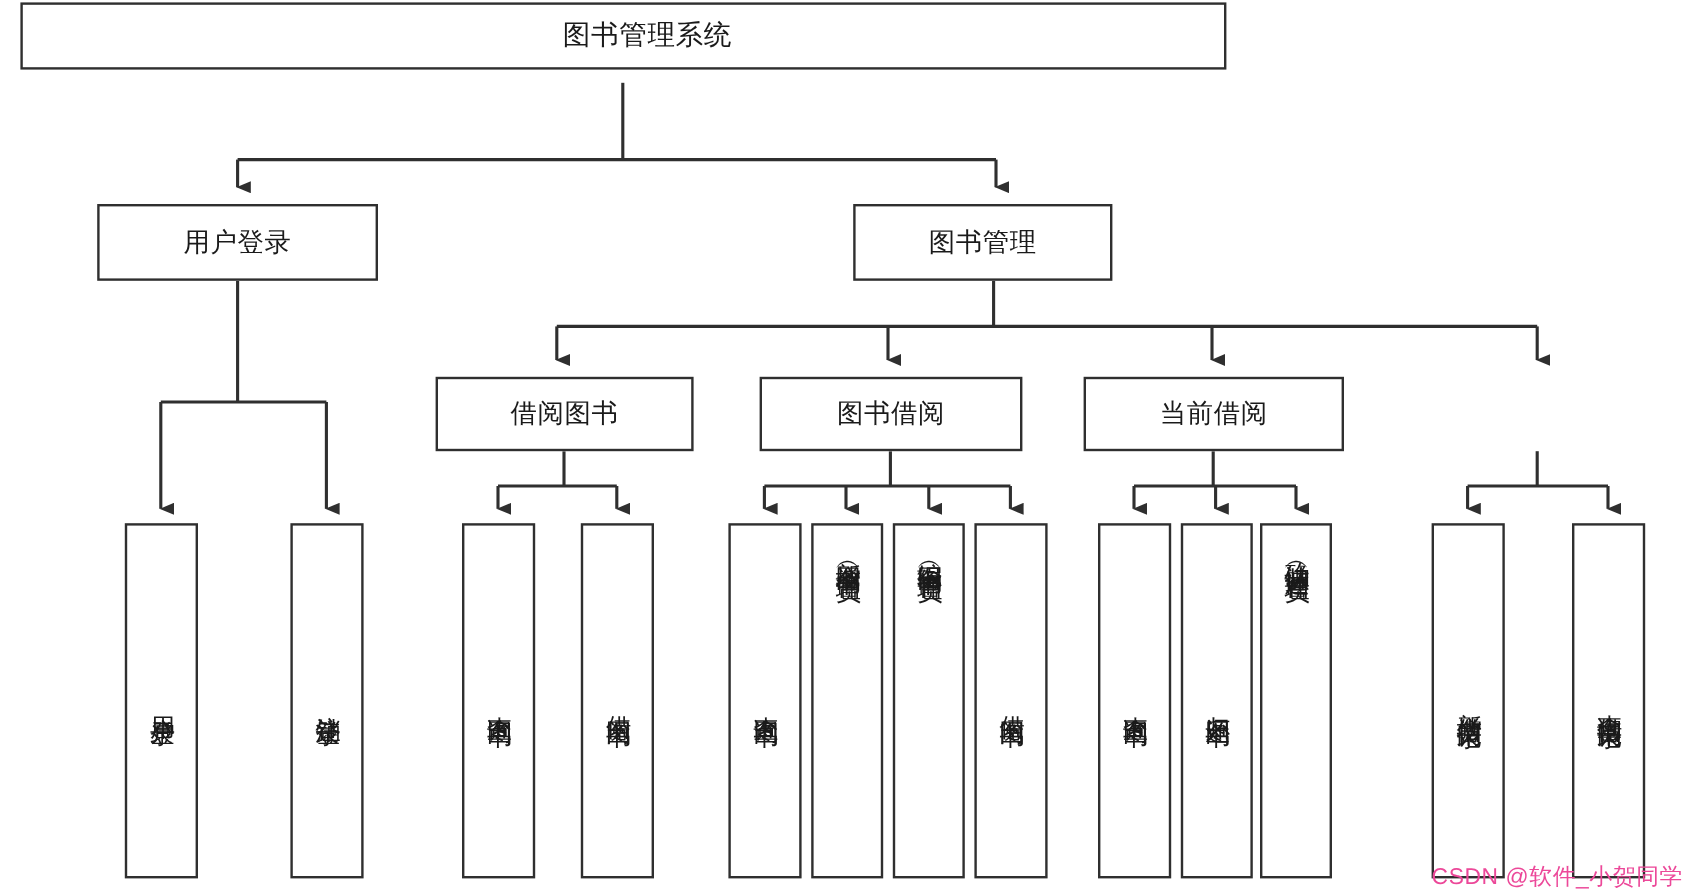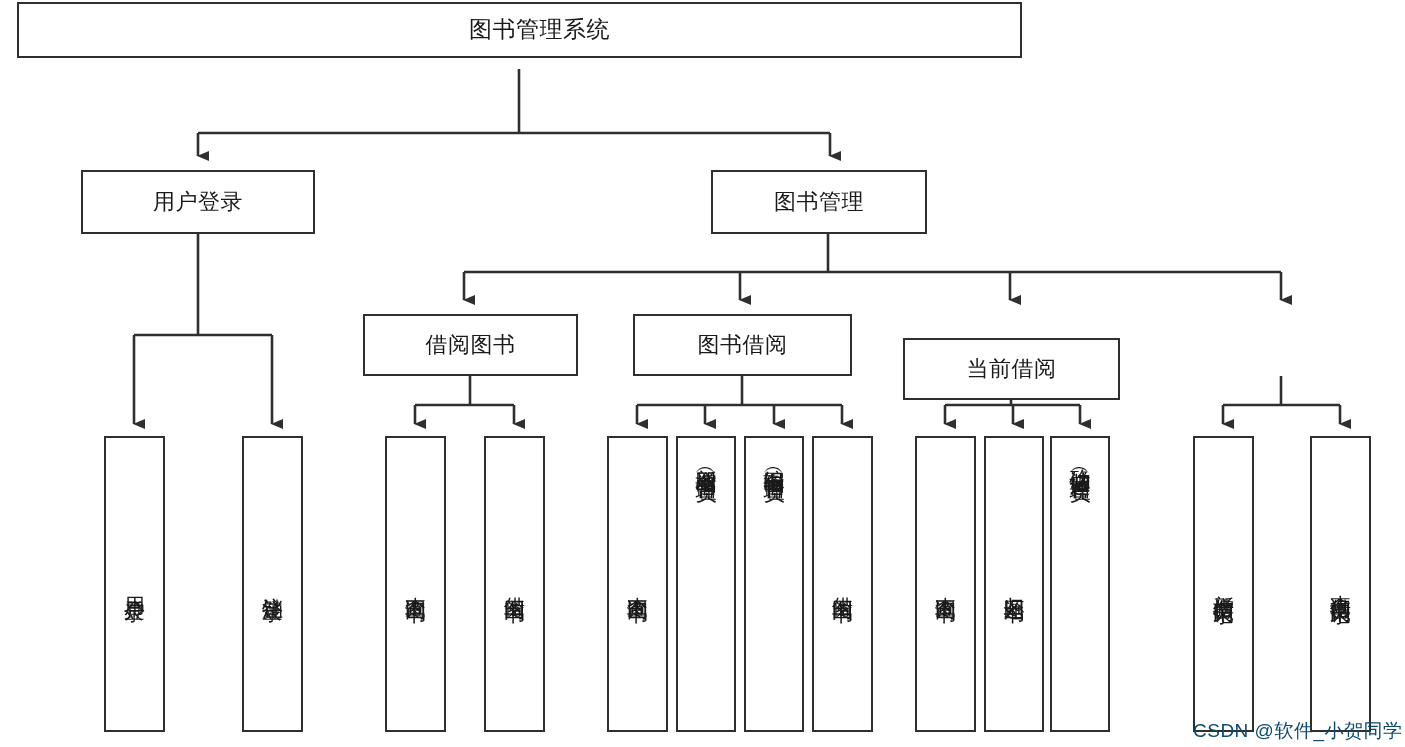--- a/index.html
+++ b/index.html
@@ -59,21 +59,21 @@
     letter-spacing: 2px;
     white-space: nowrap;
   }
   .node.vert.center-text {
     align-items: center;
     padding-top: 0;
   }
   .watermark {
     position: absolute;
     font-size: 19px;
-    color: #0c4a6e;
+    color: #ec4899;
     white-space: nowrap;
     letter-spacing: 0.5px;
   }
 </style>
 </head>
 <body>
 
 <div id="canvas">
 
   <svg class="edges" viewBox="0 0 1405 747">
@@ -136,21 +136,21 @@
   <div class="node horiz" style="left:711px; top:170px; width:216px; height:64px;">
     <span class="label">图书管理</span>
   </div>
 
   <div class="node horiz" style="left:363px; top:314px; width:215px; height:62px;">
     <span class="label">借阅图书</span>
   </div>
   <div class="node horiz" style="left:633px; top:314px; width:219px; height:62px;">
     <span class="label">图书借阅</span>
   </div>
-  <div class="node horiz" style="left:903px; top:314px; width:217px; height:62px;margin-top:24px;">
+  <div class="node horiz" style="left:903px; top:314px; width:217px; height:62px;">
     <span class="label">当前借阅</span>
   </div>
 
   <div class="node vert center-text" style="left:104px; top:436px; width:61px; height:296px;">
     <span class="label">用户登录</span>
   </div>
   <div class="node vert center-text" style="left:242px; top:436px; width:61px; height:296px;">
     <span class="label">注销登录</span>
   </div>
 

